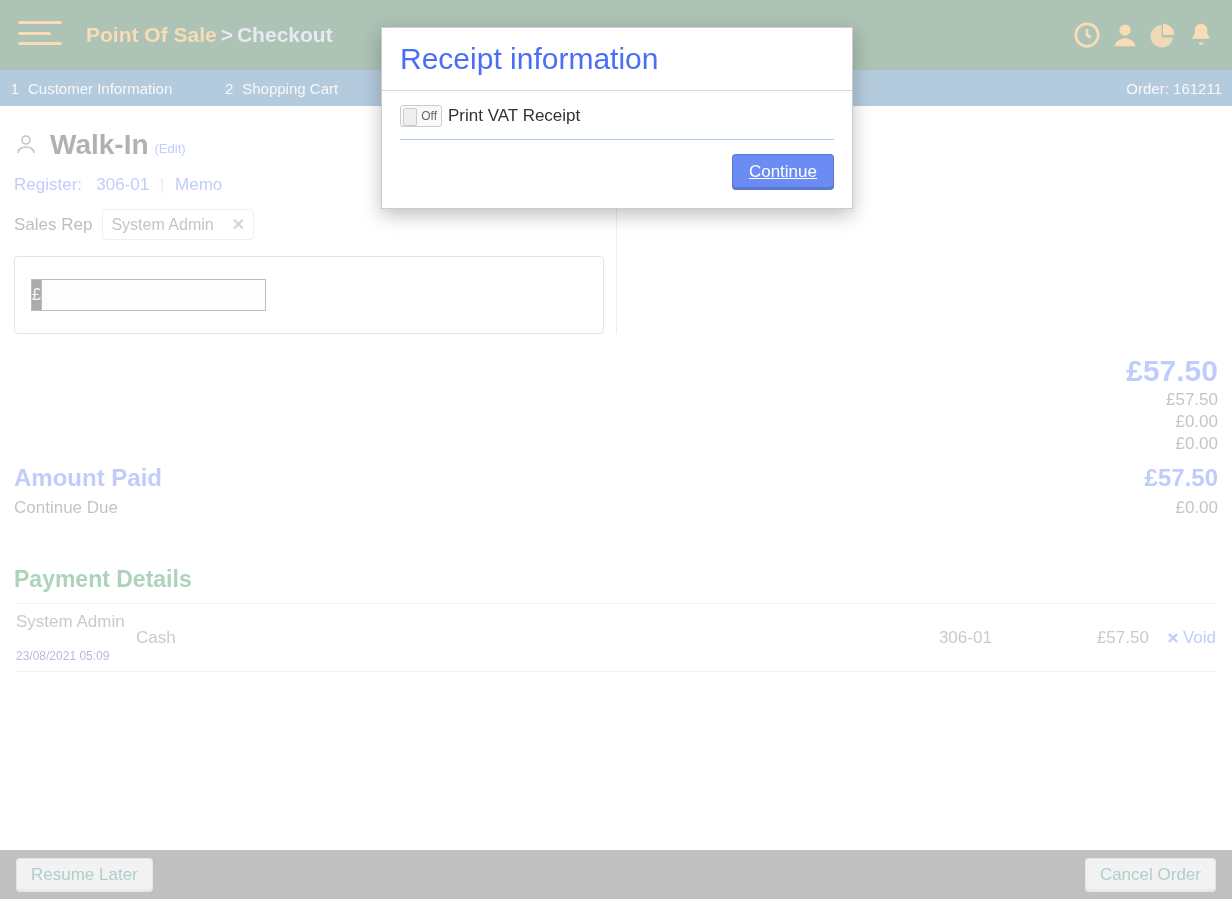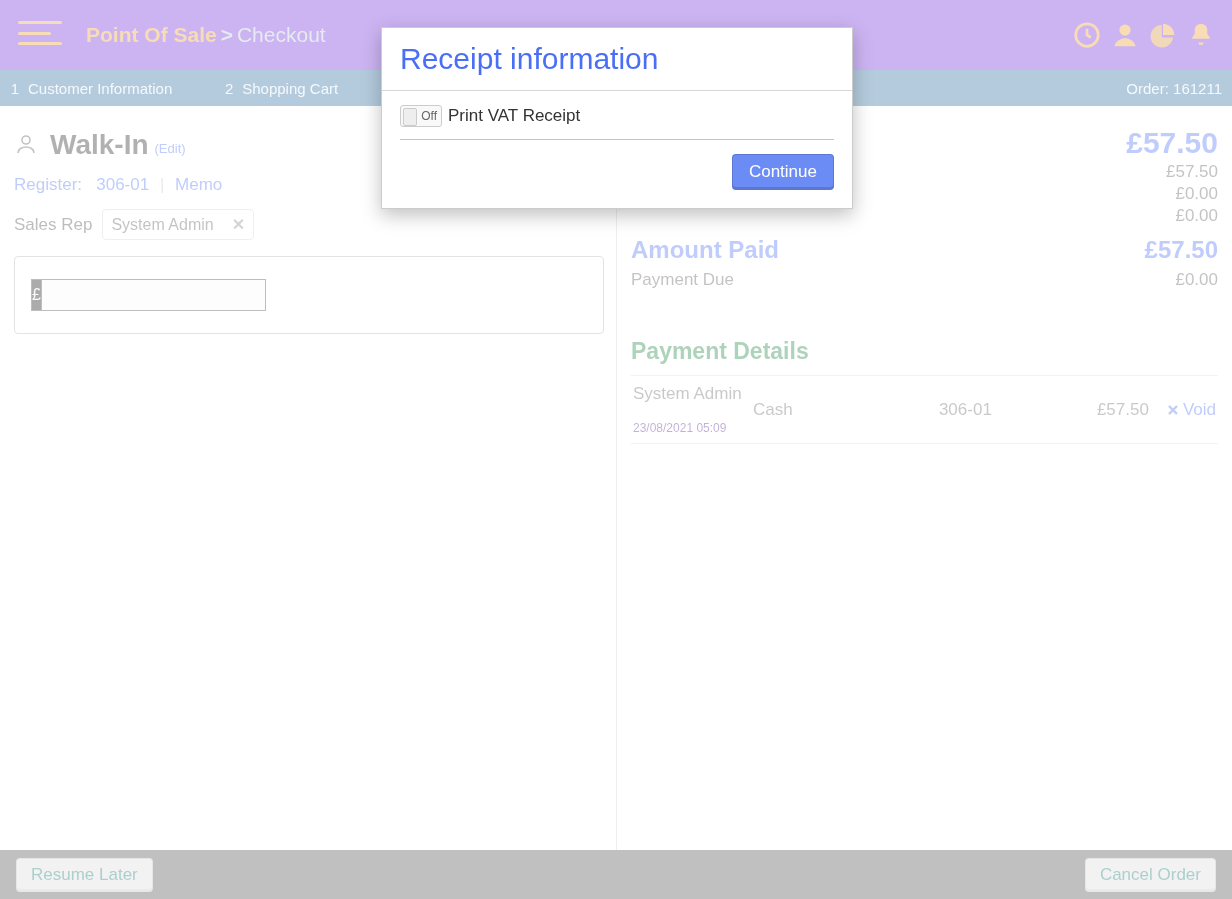--- a/index.html
+++ b/index.html
@@ -7,21 +7,21 @@
     padding: 0;
     width: 1232px;
     height: 899px;
     font-family: "Segoe UI", "Helvetica Neue", Arial, sans-serif;
     background: #fefefe;
     color: #333;
     overflow: hidden;
   }
   .topbar {
     height: 70px;
-    background: #6d28d9;
+    background: #14532d;
     display: flex;
     align-items: center;
     color: #fff;
     position: relative;
   }
   .hamburger {
     width: 44px;
     height: 24px;
     margin-left: 18px;
     display: flex;
@@ -50,21 +50,21 @@
     color: #e79c2c;
     font-weight: 600;
   }
   .crumb .gt {
     color: #b6c7d5;
     margin: 0 4px;
     font-weight: 600;
   }
   .crumb .where {
     color: #b6c7d5;
-    font-weight: 400;
+    font-weight: 700;
   }
   .top-icons {
     position: absolute;
     right: 16px;
     top: 0;
     height: 70px;
     display: flex;
     align-items: center;
   }
   .top-icons .ticon {
@@ -102,20 +102,21 @@
     font-size: 15px;
   }
 
   .main-area {
     position: absolute;
     top: 106px;
     bottom: 49px;
     left: 0;
     right: 0;
     display: flex;
+    flex-direction: column;
   }
   .left-panel {
     width: 617px;
     border-right: 1px solid #d0d0d0;
     padding: 20px 12px 0 14px;
     box-sizing: border-box;
     position: relative;
   }
   .right-panel {
     flex: 1;
@@ -380,20 +381,21 @@
   }
   .modal-footer {
     display: flex;
     justify-content: flex-end;
     padding: 14px 18px 18px 18px;
   }
   .modal-footer .btn-blue {
     margin-left: 2px;
     font-size: 17px;
     padding: 7px 16px;
+    text-decoration: underline;
   }
 </style>
 </head>
 <body>
 
 <div class="topbar">
   <div class="hamburger">
     <span></span>
       <span></span>
       <span></span>
@@ -489,21 +491,21 @@
     </div>
     <div class="sum-row" style="margin-bottom:10px;">
       <span></span>
       <span class="amt">£0.00</span>
     </div>
     <div class="sum-row big" style="font-size:24px;">
       <span>Amount Paid</span>
       <span class="amt">£57.50</span>
     </div>
     <div class="sum-row">
-      <span>Payment Due</span>
+      <span>Continue Due</span>
       <span class="amt">£0.00</span>
     </div>
 
     <div class="paytitle">Payment Details</div>
     <div class="payrow">
       <div class="who">
         <div>System Admin</div>
         <div class="ts">23/08/2021 05:09</div>
       </div>
       <div class="method">Cash</div>

